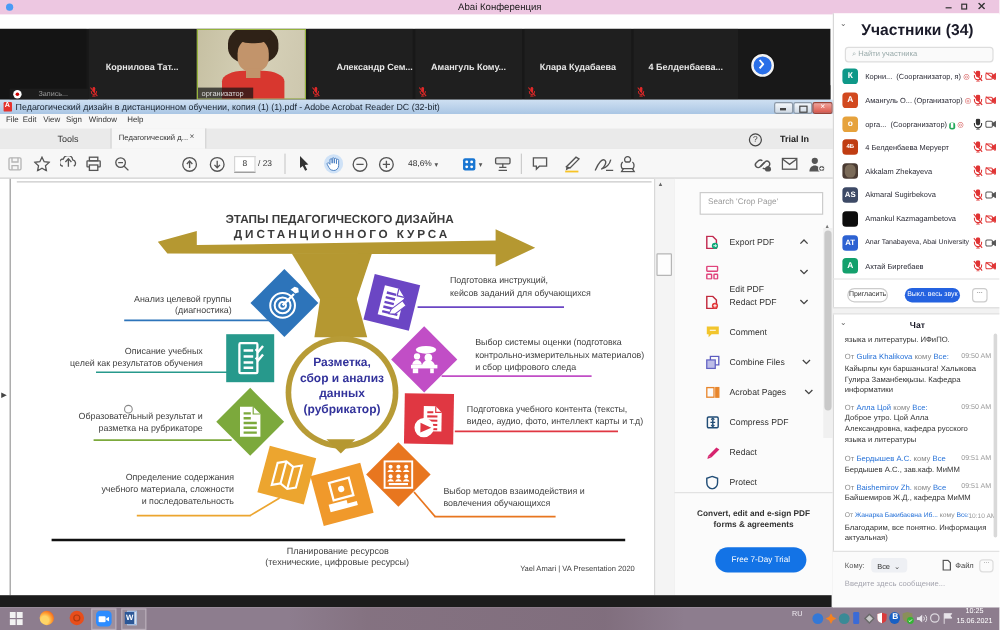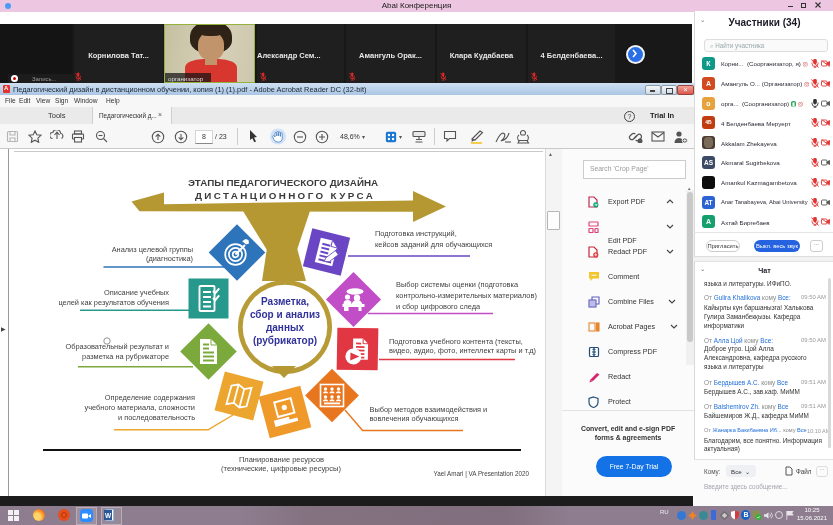--- a/index.html
+++ b/index.html
@@ -30,23 +30,23 @@
     <div class="ab" style="left:0;top:0;width:100%;height:100%;background:linear-gradient(100deg,#c6c0a2 0%,#d6d1b8 55%,#cdc7ae 100%);"></div>
     <div class="ab" style="left:25px;top:-4px;width:42px;height:32px;background:#2f2217;border-radius:48% 48% 40% 40%;"></div>
     <div class="ab" style="left:33px;top:7px;width:26px;height:28px;background:#c2946b;border-radius:45% 45% 42% 42%;"></div>
     <div class="ab" style="left:31px;top:-3px;width:30px;height:14px;background:#2f2217;border-radius:50% 50% 45% 45%;"></div>
     <div class="ab" style="left:20px;top:34px;width:52px;height:25px;background:#d8372f;border-radius:35% 35% 0 0;"></div>
     <div class="ab" style="left:40px;top:32px;width:12px;height:8px;background:#c2946b;"></div>
     <div class="ab" style="left:0px;top:48px;width:46px;height:11px;background:rgba(20,20,20,.72);"></div>
     <div class="tx" style="left:3px;top:49.5px;font-size:6.2px;color:#ddd;">организатор</div>
   </div>
   <div class="ab" style="left:257px;top:0;width:87px;height:59px;background:#1f1f1f;"></div>
-  <div class="tx" style="left:257px;top:27px;width:87px;text-align:left;font-size:7.5px;font-weight:bold;color:#e8e8e8;">Александр Сем...</div>
+  <div class="tx" style="left:257px;top:27px;width:87px;text-align:right;font-size:7.5px;font-weight:bold;color:#e8e8e8;">Александр Сем...</div>
   <div class="ab" style="left:346px;top:0;width:89px;height:59px;background:#1f1f1f;"></div>
-  <div class="tx" style="left:346px;top:27px;width:89px;text-align:center;font-size:7.5px;font-weight:bold;color:#e8e8e8;">Амангуль Орак...</div>
+  <div class="tx" style="left:346px;top:27px;width:89px;text-align:center;font-size:7.5px;font-weight:bold;color:#e8e8e8;">Амангуль Кому...</div>
   <div class="ab" style="left:437px;top:0;width:89px;height:59px;background:#1f1f1f;"></div>
   <div class="tx" style="left:437px;top:27px;width:89px;text-align:center;font-size:7.5px;font-weight:bold;color:#e8e8e8;">Клара Кудабаева</div>
   <div class="ab" style="left:528px;top:0;width:87px;height:59px;background:#1f1f1f;"></div>
   <div class="tx" style="left:528px;top:27px;width:87px;text-align:center;font-size:7.5px;font-weight:bold;color:#e8e8e8;">4 Белденбаева...</div>
 
   <svg class="ab" style="left:75px;top:48px;" width="6.5" height="9" viewBox="0 0 9 11">
       <g fill="#e02828">
         <rect x="3" y="0" width="3" height="6" rx="1.5"></rect>
         <path d="M1 4.5v1a3.5 3.5 0 0 0 7 0v-1h-1v1a2.5 2.5 0 0 1-5 0v-1z"></path>
         <rect x="3.9" y="8" width="1.2" height="2"></rect>
@@ -582,21 +582,21 @@
   <svg class="ab" style="left:786px;top:511px;" width="8" height="9" viewBox="0 0 10 11">
       <path d="M1 0v11M1 0h8l-1.8 2.5L9 5H1" fill="#e8e4ea" stroke="#e8e4ea" stroke-width="1"></path>
     </svg>
     <div class="tx" style="left:793px;top:507px;width:38px;text-align:center;font-size:6px;color:#fff;">10:25</div>
   <div class="tx" style="left:791px;top:515px;width:42px;text-align:center;font-size:6px;color:#fff;">15.06.2021</div>
 </div>
 
 <div id="sidebar">
   <div class="ab" style="left:694px;top:11px;width:139px;height:495px;background:#fff;border-left:1px solid #d8d8d8;box-sizing:border-box;"></div>
   <div class="tx" style="left:700px;top:16px;font-size:6.5px;color:#666;">⌄</div>
-  <div class="tx" style="left:696px;top:17px;width:137px;text-align:center;font-size:10px;font-weight:bold;color:#1a1a28;">Участники (34)</div>
+  <div class="tx" style="left:696px;top:17px;width:137px;text-align:center;font-size:13px;font-weight:bold;color:#1a1a28;">Участники (34)</div>
   <div class="ab" style="left:704px;top:39px;width:124px;height:13px;background:#fafafa;border:1px solid #ddd;border-radius:3px;box-sizing:border-box;"></div>
   <div class="tx" style="left:710px;top:42px;font-size:6.3px;color:#9aa;">⌕&nbsp;Найти участника</div>
   <div id="plist">
   <div class="ab" style="left:702px;top:57px;width:13px;height:13px;border-radius:3px;background:#0e9888;color:#fff;font-size:7px;font-weight:bold;text-align:center;line-height:13px;">К</div>
   <div class="tx" style="left:721px;top:60px;font-size:6.2px;color:#2a2a35;">Корни...&nbsp;&nbsp;(Соорганизатор, я) <span style="color:#d04545;">◎</span></div>
   <div class="ab" style="left:702px;top:76.8px;width:13px;height:13px;border-radius:3px;background:#d2491f;color:#fff;font-size:7px;font-weight:bold;text-align:center;line-height:13px;">А</div>
   <div class="tx" style="left:721px;top:80px;font-size:6.2px;color:#2a2a35;">Амангуль О... (Организатор) <span style="color:#d04545;">◎</span></div>
   <div class="ab" style="left:702px;top:96.5px;width:13px;height:13px;border-radius:3px;background:#e6a23c;color:#fff;font-size:7px;font-weight:bold;text-align:center;line-height:13px;">о</div>
   <div class="tx" style="left:721px;top:99.5px;font-size:6.2px;color:#2a2a35;">орга...&nbsp;&nbsp;(Соорганизатор) <span style="background:#23a858;color:#fff;border-radius:2px;padding:0 1px;font-size:5.5px;">▮</span> <span style="color:#d04545;">◎</span></div>
   <div class="ab" style="left:702px;top:116.3px;width:13px;height:13px;border-radius:3px;background:#c03d12;color:#fff;font-size:5px;font-weight:bold;text-align:center;line-height:13px;letter-spacing:0;">4Б</div>

